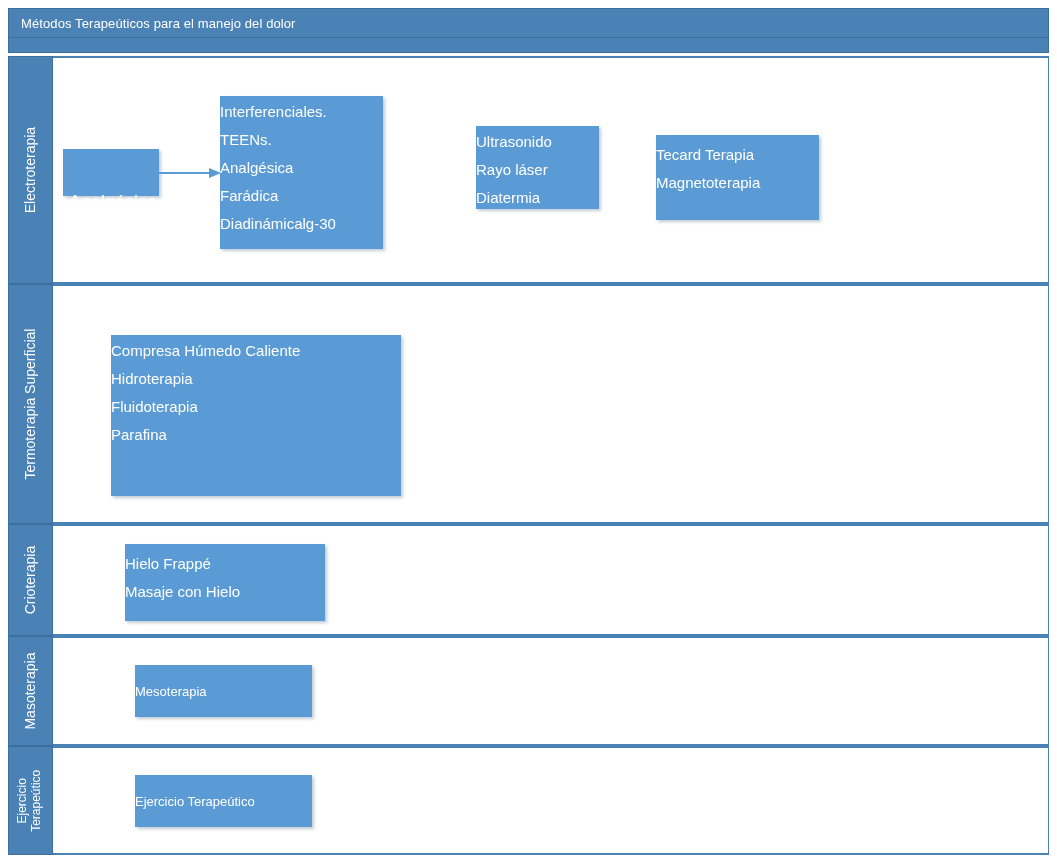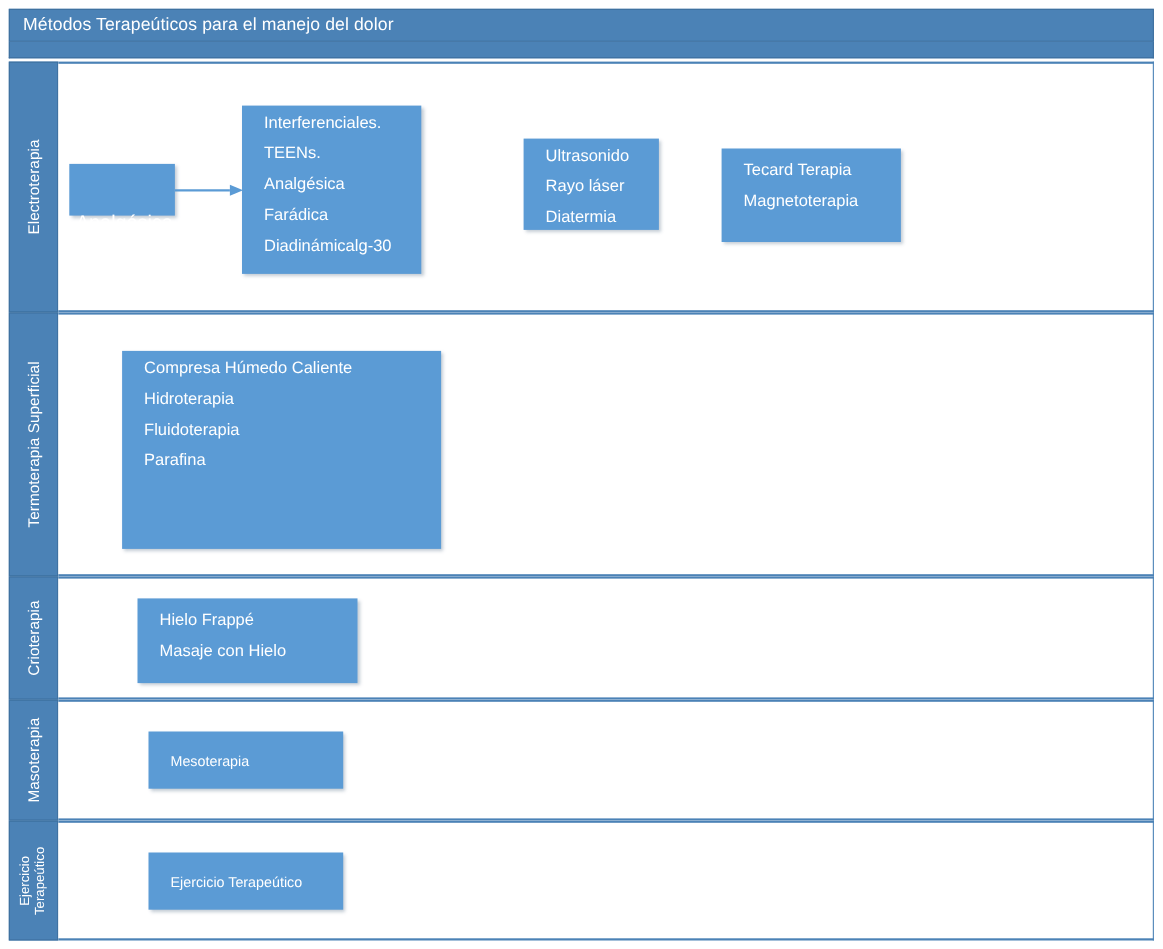--- a/index.html
+++ b/index.html
@@ -31,21 +31,21 @@
     width: 1041px;
     height: 30px;
     background: #4B82B6;
     border: 1px solid #3D6F9E;
     box-sizing: border-box;
     display: flex;
     align-items: center;
   }
   .title-text {
     color: #ffffff;
-    font-size: 16px;
+    font-size: 13px;
     padding-left: 12px;
     letter-spacing: 0.1px;
     white-space: nowrap;
     text-align: center;
   }
   .title-sub {
     position: absolute;
     left: 0;
     top: 30px;
     width: 1041px;
@@ -107,21 +107,21 @@
     position: relative;
   }
 
   
   .box {
     position: absolute;
     background: #5B9BD5;
     color: #ffffff;
     box-sizing: border-box;
     box-shadow: 2px 2px 3px rgba(120,140,160,0.45);
-    padding: 8px 20px;
+    padding: 8px 0;
     font-size: 15px;
     line-height: 1.0;
   }
   .box .line {
     margin: 0 0 13px 0;
     white-space: nowrap;
   }
   .box .line:last-child { margin-bottom: 0; }
 
   .box.centered {
@@ -196,21 +196,21 @@
 
       </div>
     </div>
 
     <div class="row" style="top:228px; height:240px;">
       <div class="row-label">
         <span class="vtext">Termoterapia Superficial</span>
       </div>
       <div class="row-content">
 
-        <div class="box" style="left:58px; top:33px; width:290px; height:180px;">
+        <div class="box" style="left:58px; top:49px; width:290px; height:161px;">
           <div class="line">Compresa Húmedo Caliente</div>
           <div class="line">Hidroterapia</div>
           <div class="line">Fluidoterapia</div>
           <div class="line">Parafina</div>
         </div>
 
       </div>
     </div>
 
     <div class="row" style="top:468px; height:112px;">

